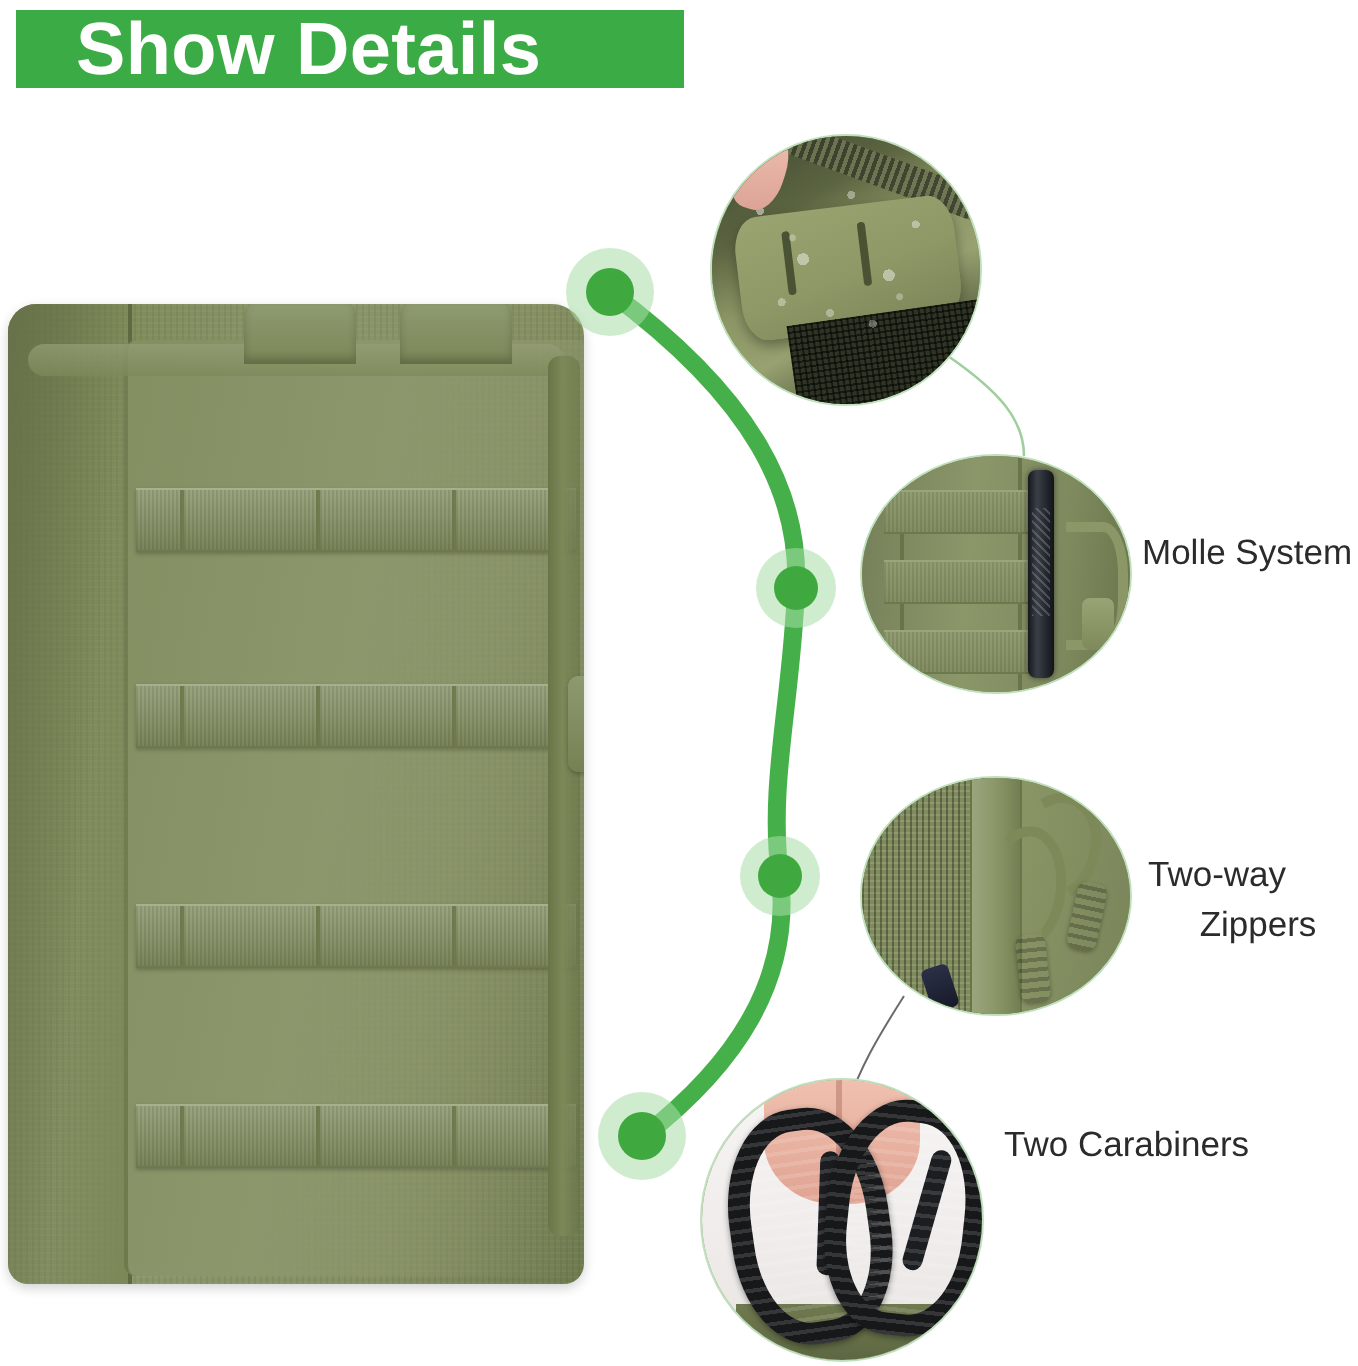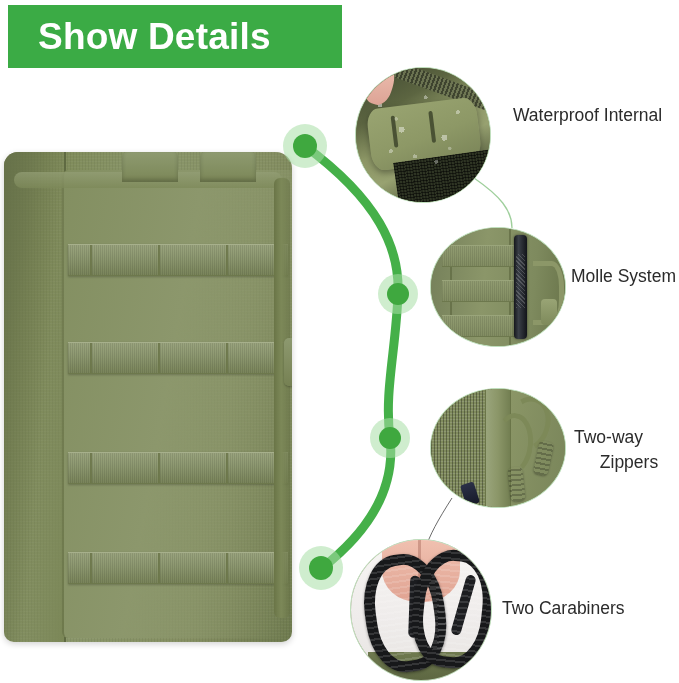--- a/index.html
+++ b/index.html
@@ -1,20 +1,20 @@
 <!DOCTYPE html>
 <html><head>
 <meta charset="utf-8">
 <style>
   html,body{margin:0;padding:0;background:#ffffff;}
   body{width:679px;height:683px;position:relative;overflow:hidden;
        font-family:"Liberation Sans","DejaVu Sans",sans-serif;}
 
   
-  #banner{position:absolute;left:8px;top:5px;width:334px;height:63px;
+  #banner{position:absolute;left:8px;top:5px;width:334px;height:39px;
           background:#3bab45;display:flex;align-items:center;}
   #banner-text{color:#ffffff;font-size:37px;font-weight:bold;
                letter-spacing:.2px;padding-left:30px;line-height:1;
                white-space:nowrap;}
 
   
   #product{position:absolute;left:-4px;top:112px;width:330px;height:548px;}
 
   .bag-body{position:absolute;left:8px;top:40px;width:288px;height:490px;
             border-radius:14px 16px 10px 10px;
@@ -145,21 +145,21 @@
   .carab:after{content:"";position:absolute;inset:-11px;border-radius:inherit;
      background-image:repeating-linear-gradient(0deg,rgba(255,255,255,.13) 0 2px,transparent 2px 6px);}
   .carab-gate{position:absolute;width:10px;height:62px;background:#1c1d20;
      border-radius:5px;transform:rotate(10deg);}
 
   
   .label{position:absolute;color:#2b2b2b;font-size:17.5px;line-height:25px;}
   #label-waterproof{left:513px;top:103px;width:160px;}
   #label-molle{left:571px;top:264px;width:110px;white-space:nowrap;}
   #label-zip{left:574px;top:425px;width:110px;}
-  #label-carab{left:502px;top:596px;width:160px;white-space:nowrap;}
+  #label-carab{left:502px;top:560px;width:160px;white-space:nowrap;}
 </style>
 </head>
 <body>
 
 <div id="banner">
   <span id="banner-text">Show Details</span>
 </div>
 
 <div id="product">
   <div class="bag-body">
@@ -269,21 +269,20 @@
     <div class="carab" style="left:14px;top:14px;transform:rotate(-8deg);">
       <div class="carab-gate" style="left:34px;top:12px;"></div>
     </div>
     <div class="carab" style="left:62px;top:10px;transform:rotate(6deg);">
       <div class="carab-gate" style="left:34px;top:12px;"></div>
     </div>
   </div>
 </div>
 
 <div class="label" id="label-waterproof">
-  <div>Waterproof Internal</div>
 </div>
 <div class="label" id="label-molle">
   <div>Molle System</div>
 </div>
 <div class="label" id="label-zip">
   <div>Two-way</div>
   <div style="text-align:center">Zippers</div>
 </div>
 <div class="label" id="label-carab">
   <div>Two Carabiners</div>

